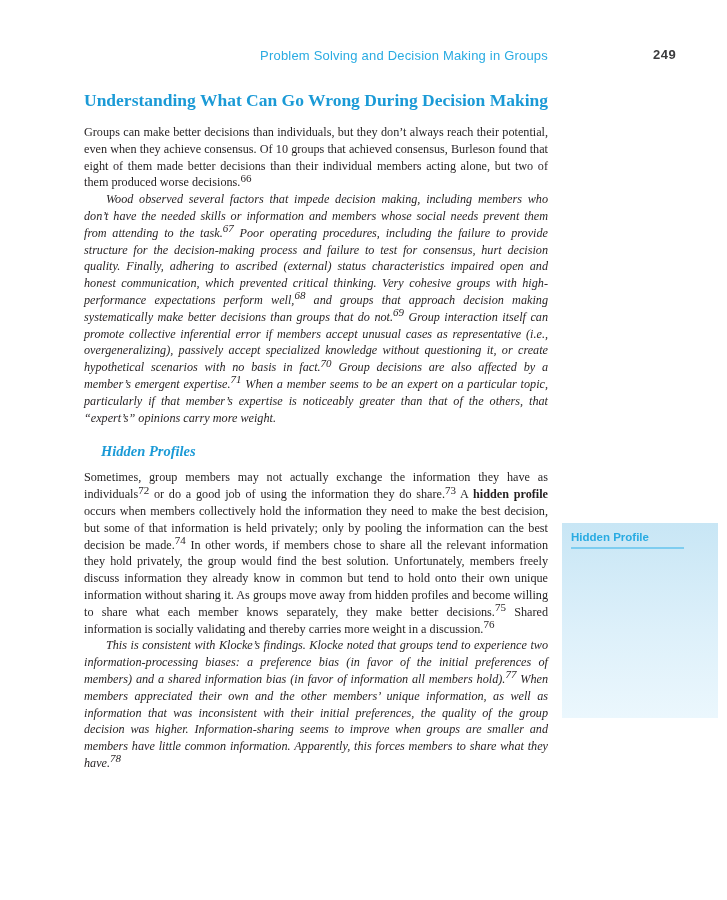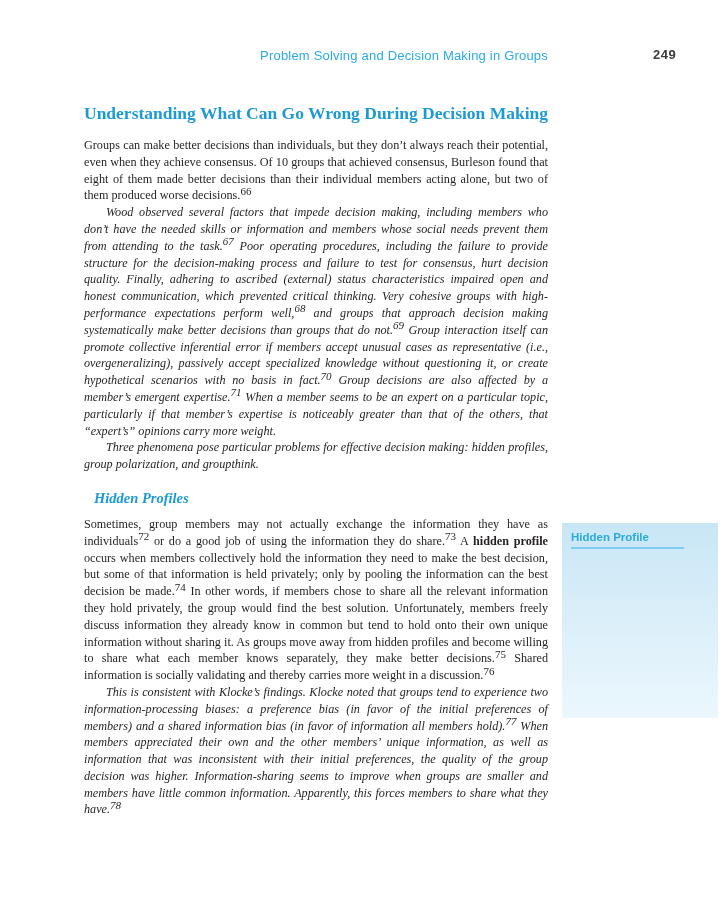--- a/index.html
+++ b/index.html
@@ -39,41 +39,41 @@
     left: 653px;
     font-family: "Liberation Sans", sans-serif;
     font-size: 13px;
     font-weight: bold;
     letter-spacing: 0.5px;
     color: var(--page-number);
     text-align: right;
   }
   .text-column {
     position: absolute;
-    top: 103px;
+    top: 90px;
     left: 84px;
     width: 464px;
   }
   .section-heading {
     margin: 0 0 13px 0;
     font-family: "Liberation Serif", serif;
     font-size: 17.5px;
     font-weight: bold;
     color: var(--heading);
   }
   .body-para {
     margin: 0;
     font-size: 12.2px;
     line-height: 16.8px;
     text-align: justify;
     color: var(--body-text);
   }
   .body-para.indent { text-indent: 22px; font-style: italic; }
   .subsection-heading {
-    margin: 17px 0 9px 10px;
+    margin: 17px 0 9px 17px;
     font-family: "Liberation Serif", serif;
     font-size: 14.5px;
     font-weight: bold;
     font-style: italic;
     color: var(--heading);
   }
   .it { }
   .bd { font-weight: bold; }
   sup {
     font-size: 11px;
@@ -119,21 +119,20 @@
   <div class="page-number">249</div>
 
   <div class="text-column">
 
     <h1 class="section-heading">Understanding What Can Go Wrong During Decision Making</h1>
 
     <p class="body-para"><span>Groups </span><span class="it">can</span><span> make better decisions than individuals, but they don’t always reach their potential, even when they achieve consensus. Of 10 groups that achieved consensus, Burleson found that eight of them made better decisions than their individual members acting alone, but two of them produced worse decisions.</span><sup>66</sup></p>
 
     <p class="body-para indent"><span>Wood observed several factors that impede decision making, including members who don’t have the needed skills or information and members whose social needs prevent them from attending to the task.</span><sup>67</sup><span> Poor operating procedures, including the failure to provide structure for the decision-making process and failure to test for consensus, hurt decision quality. Finally, adhering to ascribed (external) status characteristics impaired open and honest communication, which prevented critical thinking. Very cohesive groups with high-performance expectations perform well,</span><sup>68</sup><span> and groups that approach decision making systematically make better decisions than groups that do not.</span><sup>69</sup><span> Group interaction itself can promote collective inferential error if members accept unusual cases as representative (i.e., overgeneralizing), passively accept specialized knowledge without questioning it, or create hypothetical scenarios with no basis in fact.</span><sup>70</sup><span> Group decisions are also affected by a member’s emergent expertise.</span><sup>71</sup><span> When a member seems to be an expert on a particular topic, particularly if that member’s expertise is noticeably greater than that of the others, that “expert’s” opinions carry more weight.</span></p>
 
-    <p class="body-para indent"><span>Three phenomena pose particular problems for effective decision making: hidden profiles, group polarization, and groupthink.</span></p>
 
     <h2 class="subsection-heading">Hidden Profiles</h2>
 
     <p class="body-para"><span>Sometimes, group members may not actually exchange the information they have as individuals</span><sup>72</sup><span> or do a good job of using the information they </span><span class="it">do</span><span> share.</span><sup>73</sup><span> A </span><span class="bd">hidden profile</span><span> occurs when members collectively hold the information they need to make the best decision, but some of that information is held privately; only by pooling the information can the best decision be made.</span><sup>74</sup><span> In other words, if members chose to share all the relevant information they hold privately, the group would find the best solution. Unfortunately, members freely discuss information they </span><span class="it">already</span><span> know in common but tend to hold onto their own unique information without sharing it. As groups move away from hidden profiles and become willing to share what each member knows separately, they make better decisions.</span><sup>75</sup><span> Shared information is socially validating and thereby carries more weight in a discussion.</span><sup>76</sup></p>
 
     <p class="body-para indent"><span>This is consistent with Klocke’s findings. Klocke noted that groups tend to experience two information-processing biases: a preference bias (in favor of the initial preferences of members) and a shared information bias (in favor of information all members hold).</span><sup>77</sup><span> When members appreciated their own and the other members’ unique information, as well as information that was inconsistent with their initial preferences, the quality of the group decision was higher. Information-sharing seems to improve when groups are smaller and members have little common information. Apparently, this forces members to share what they have.</span><sup>78</sup></p>
 
   </div>
 
   <aside class="sidebar-box">

